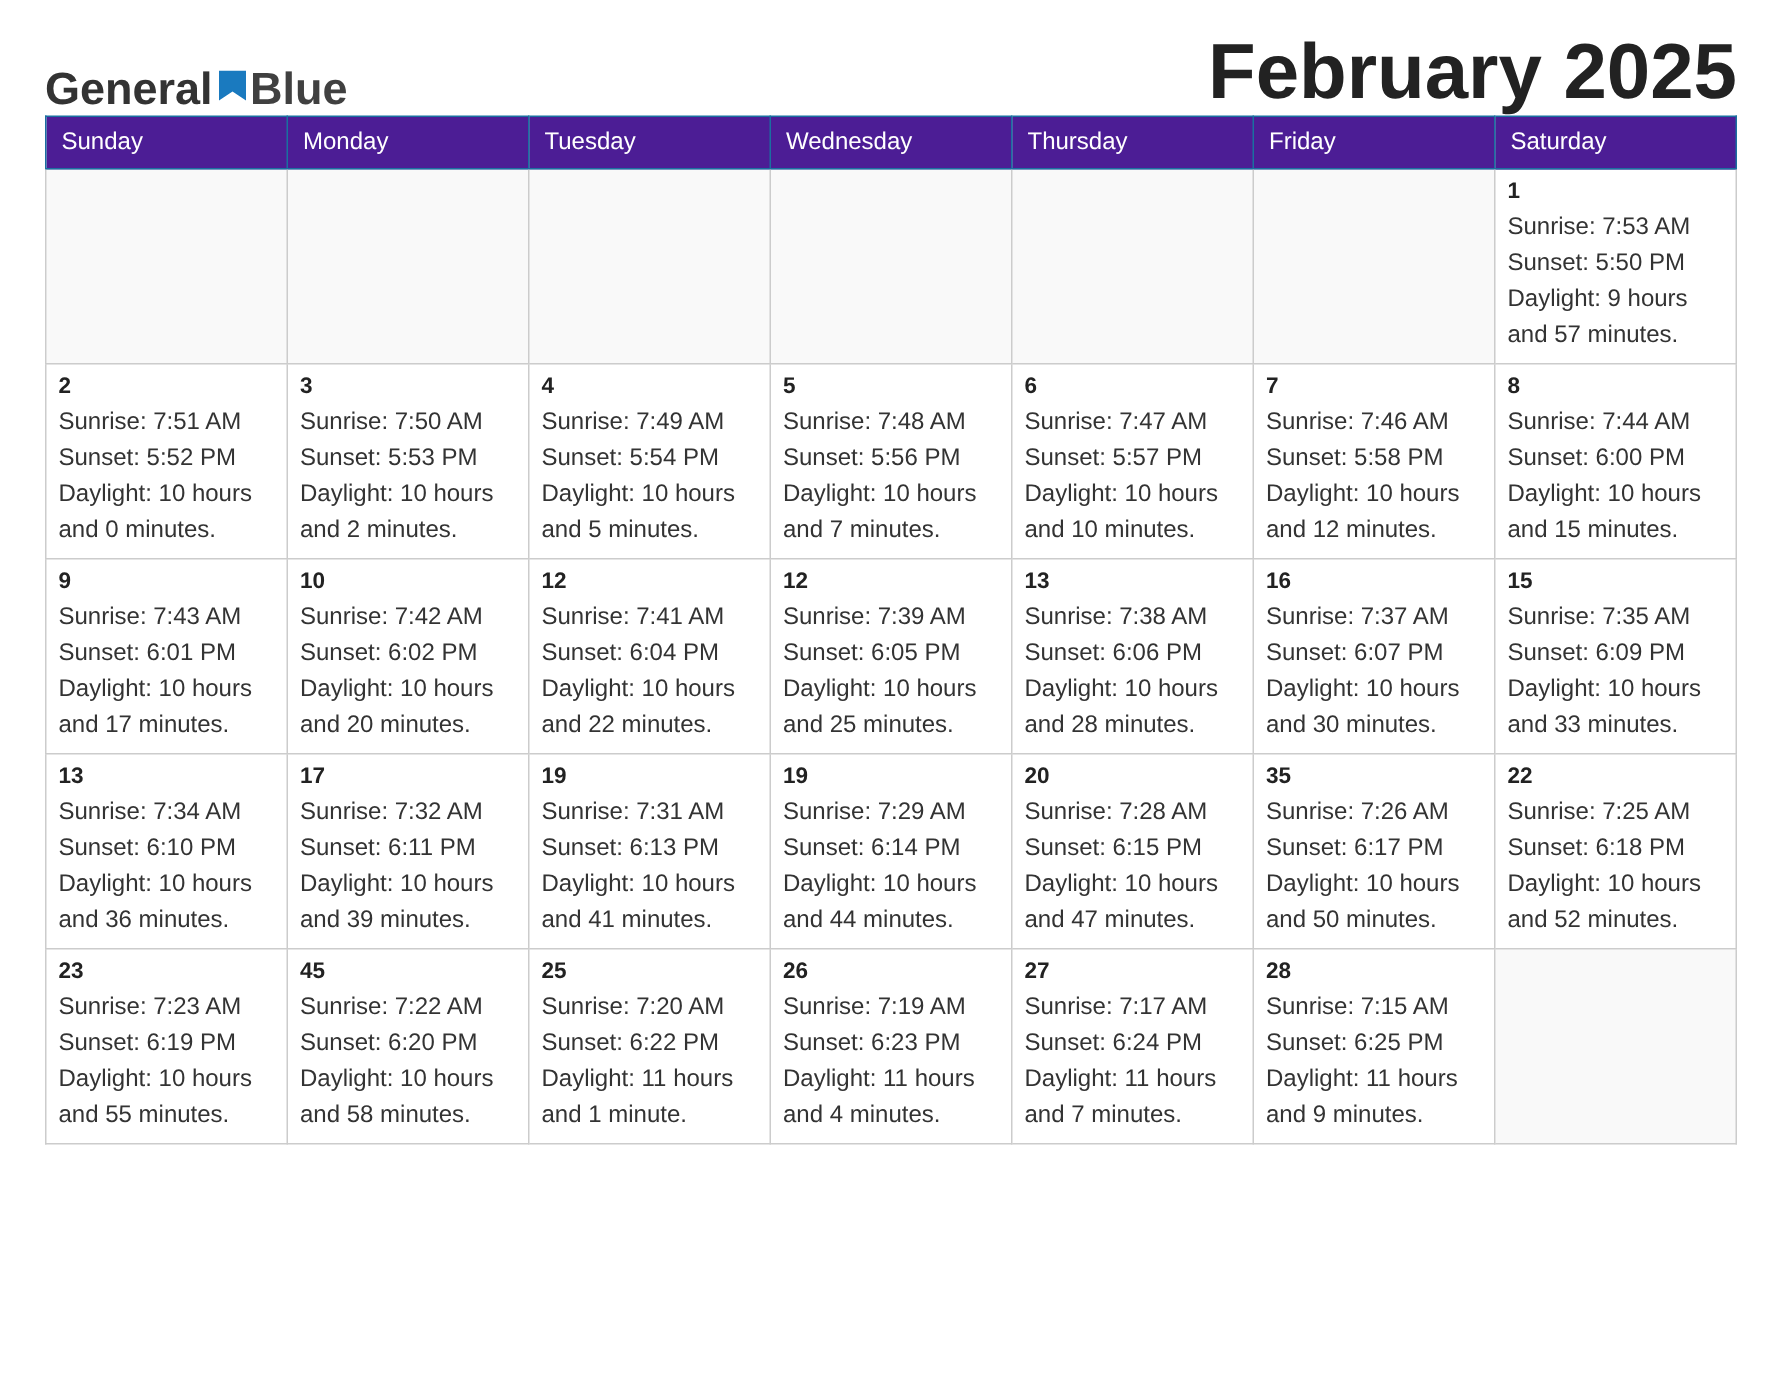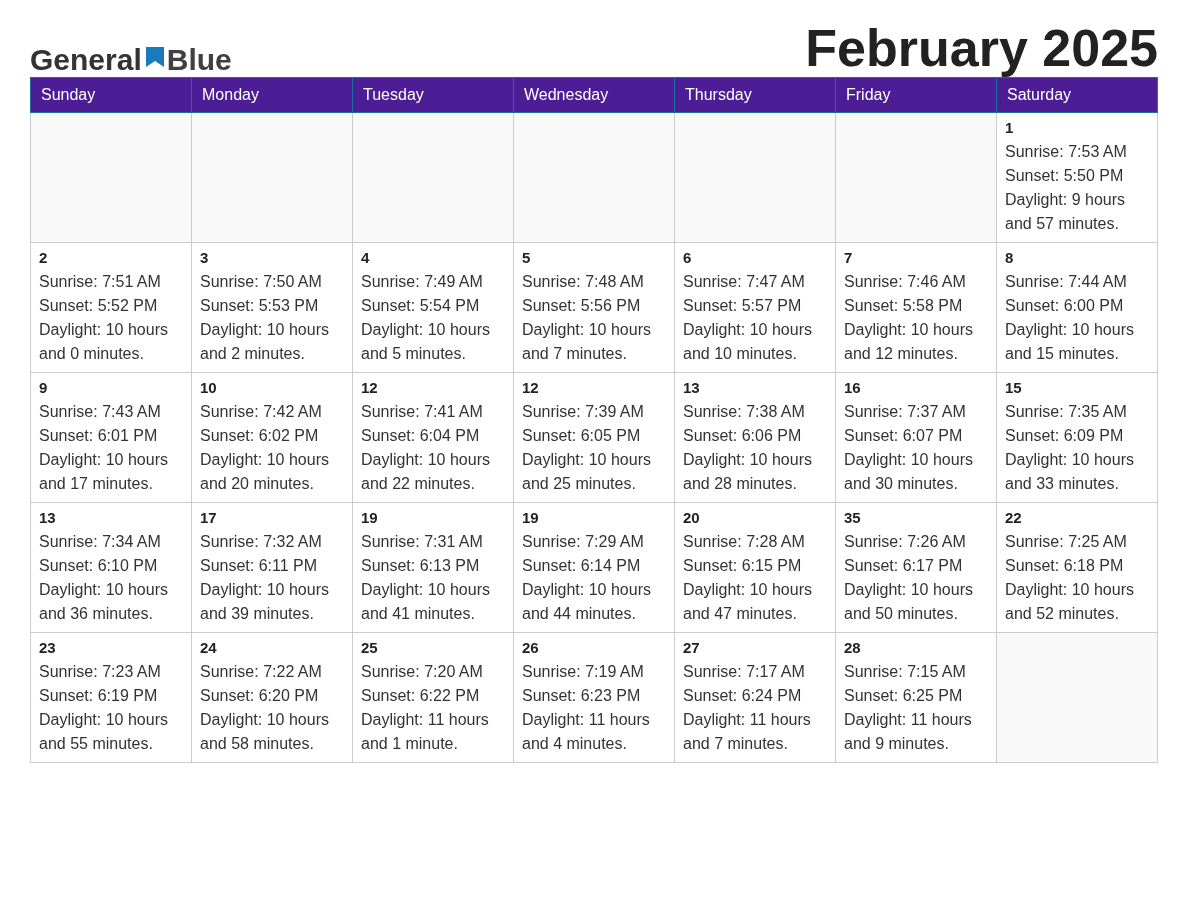--- a/index.html
+++ b/index.html
@@ -219,21 +219,21 @@
           <span class="day-number">22</span>
           <div class="day-info">Sunrise: 7:25 AM<br>Sunset: 6:18 PM<br>Daylight: 10 hours and 52 minutes.</div>
         </td>
       </tr>
       <tr>
         <td>
           <span class="day-number">23</span>
           <div class="day-info">Sunrise: 7:23 AM<br>Sunset: 6:19 PM<br>Daylight: 10 hours and 55 minutes.</div>
         </td>
         <td>
-          <span class="day-number">24</span>
+          <span class="day-number">45</span>
           <div class="day-info">Sunrise: 7:22 AM<br>Sunset: 6:20 PM<br>Daylight: 10 hours and 58 minutes.</div>
         </td>
         <td>
           <span class="day-number">25</span>
           <div class="day-info">Sunrise: 7:20 AM<br>Sunset: 6:22 PM<br>Daylight: 11 hours and 1 minute.</div>
         </td>
         <td>
           <span class="day-number">26</span>
           <div class="day-info">Sunrise: 7:19 AM<br>Sunset: 6:23 PM<br>Daylight: 11 hours and 4 minutes.</div>
         </td>

